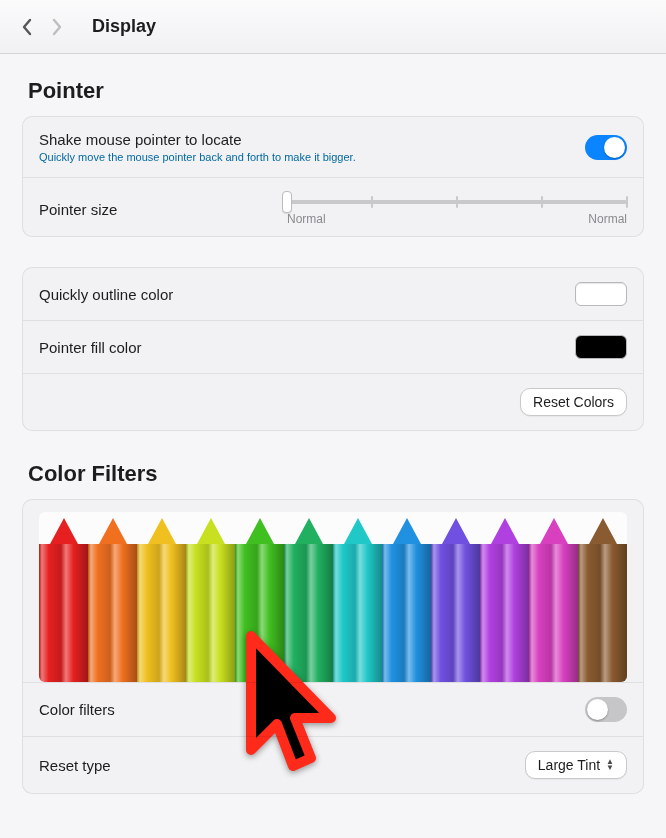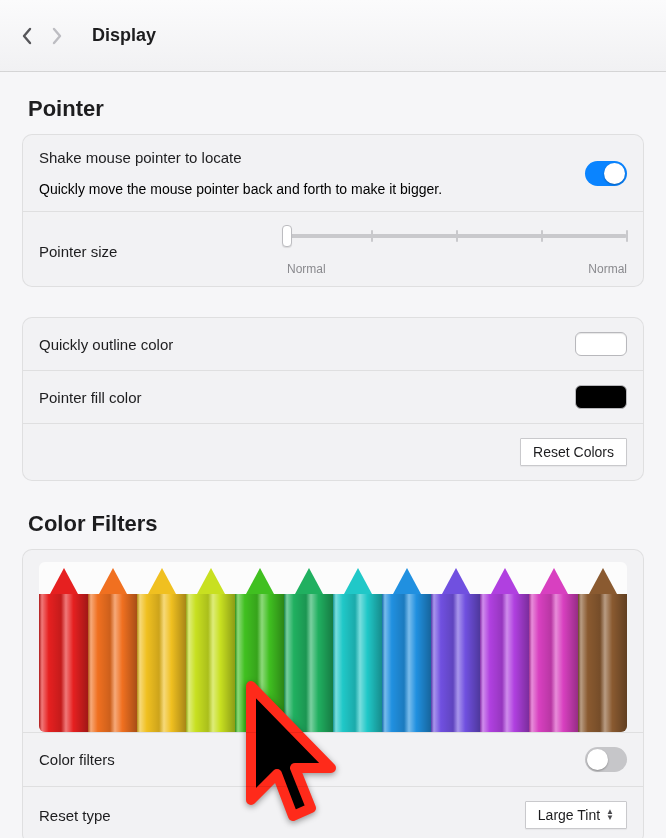--- a/index.html
+++ b/index.html
@@ -11,21 +11,21 @@
     font-size: 15px;
     color: #1d1d1f;
     background: #f6f6f8;
     overflow: hidden;
   }
 
   
   .header {
     display: flex;
     align-items: center;
-    height: 72px;
+    height: 54px;
     padding: 0 12px;
     background: linear-gradient(#fbfbfc, #f1f1f3);
     border-bottom: 1px solid rgba(0,0,0,0.15);
   }
   .nav-btn {
     width: 30px;
     height: 30px;
     display: inline-flex;
     align-items: center;
     justify-content: center;
@@ -59,23 +59,23 @@
   .row {
     display: flex;
     align-items: center;
     padding: 14px 16px;
     border-top: 1px solid rgba(0,0,0,0.08);
     position: relative;
   }
   .row:first-child { border-top: none; gap: 28px; }
   .row-label { flex: 1; }
   .row-label .sub {
-    color: #000000;
-    font-size: 14px;
-    margin-top: 15px;
+    color: #0369a1;
+    font-size: 11px;
+    margin-top: 3px;
   }
 
   
   .toggle {
     width: 42px;
     height: 25px;
     border-radius: 20px;
     position: relative;
     flex-shrink: 0;
     background: #c6c6c9;
@@ -124,21 +124,21 @@
     border: 1px solid #bcbcc0;
     border-radius: 4px;
     box-shadow: 0 1px 1px rgba(0,0,0,0.1);
     transform: translate(-50%, -50%);
   }
   .slider-labels {
     display: flex;
     justify-content: space-between;
     font-size: 12px;
     color: #8a8a8e;
-    margin-top: 24px;
+    margin-top: 8px;
   }
 
   
   .swatch {
     width: 52px;
     height: 24px;
     border-radius: 6px;
     border: 1px solid #b8b8bc;
     box-shadow: inset 0 1px 1px rgba(0,0,0,0.1);
   }
@@ -146,21 +146,21 @@
   .swatch.black { background: #000; }
 
   .push-button {
     display: inline-flex;
     align-items: center;
     gap: 6px;
     height: 28px;
     padding: 0 12px;
     background: #fff;
     border: 1px solid #c9c9cc;
-    border-radius: 1px;
+    border-radius: 10px;
     font-size: 14px;
     box-shadow: 0 1px 1px rgba(0,0,0,0.05);
     justify-content: center;
   }
 
   .reset-row {
     display: flex;
     justify-content: flex-end;
     padding: 14px 16px;
     border-top: 1px solid rgba(0,0,0,0.08);

